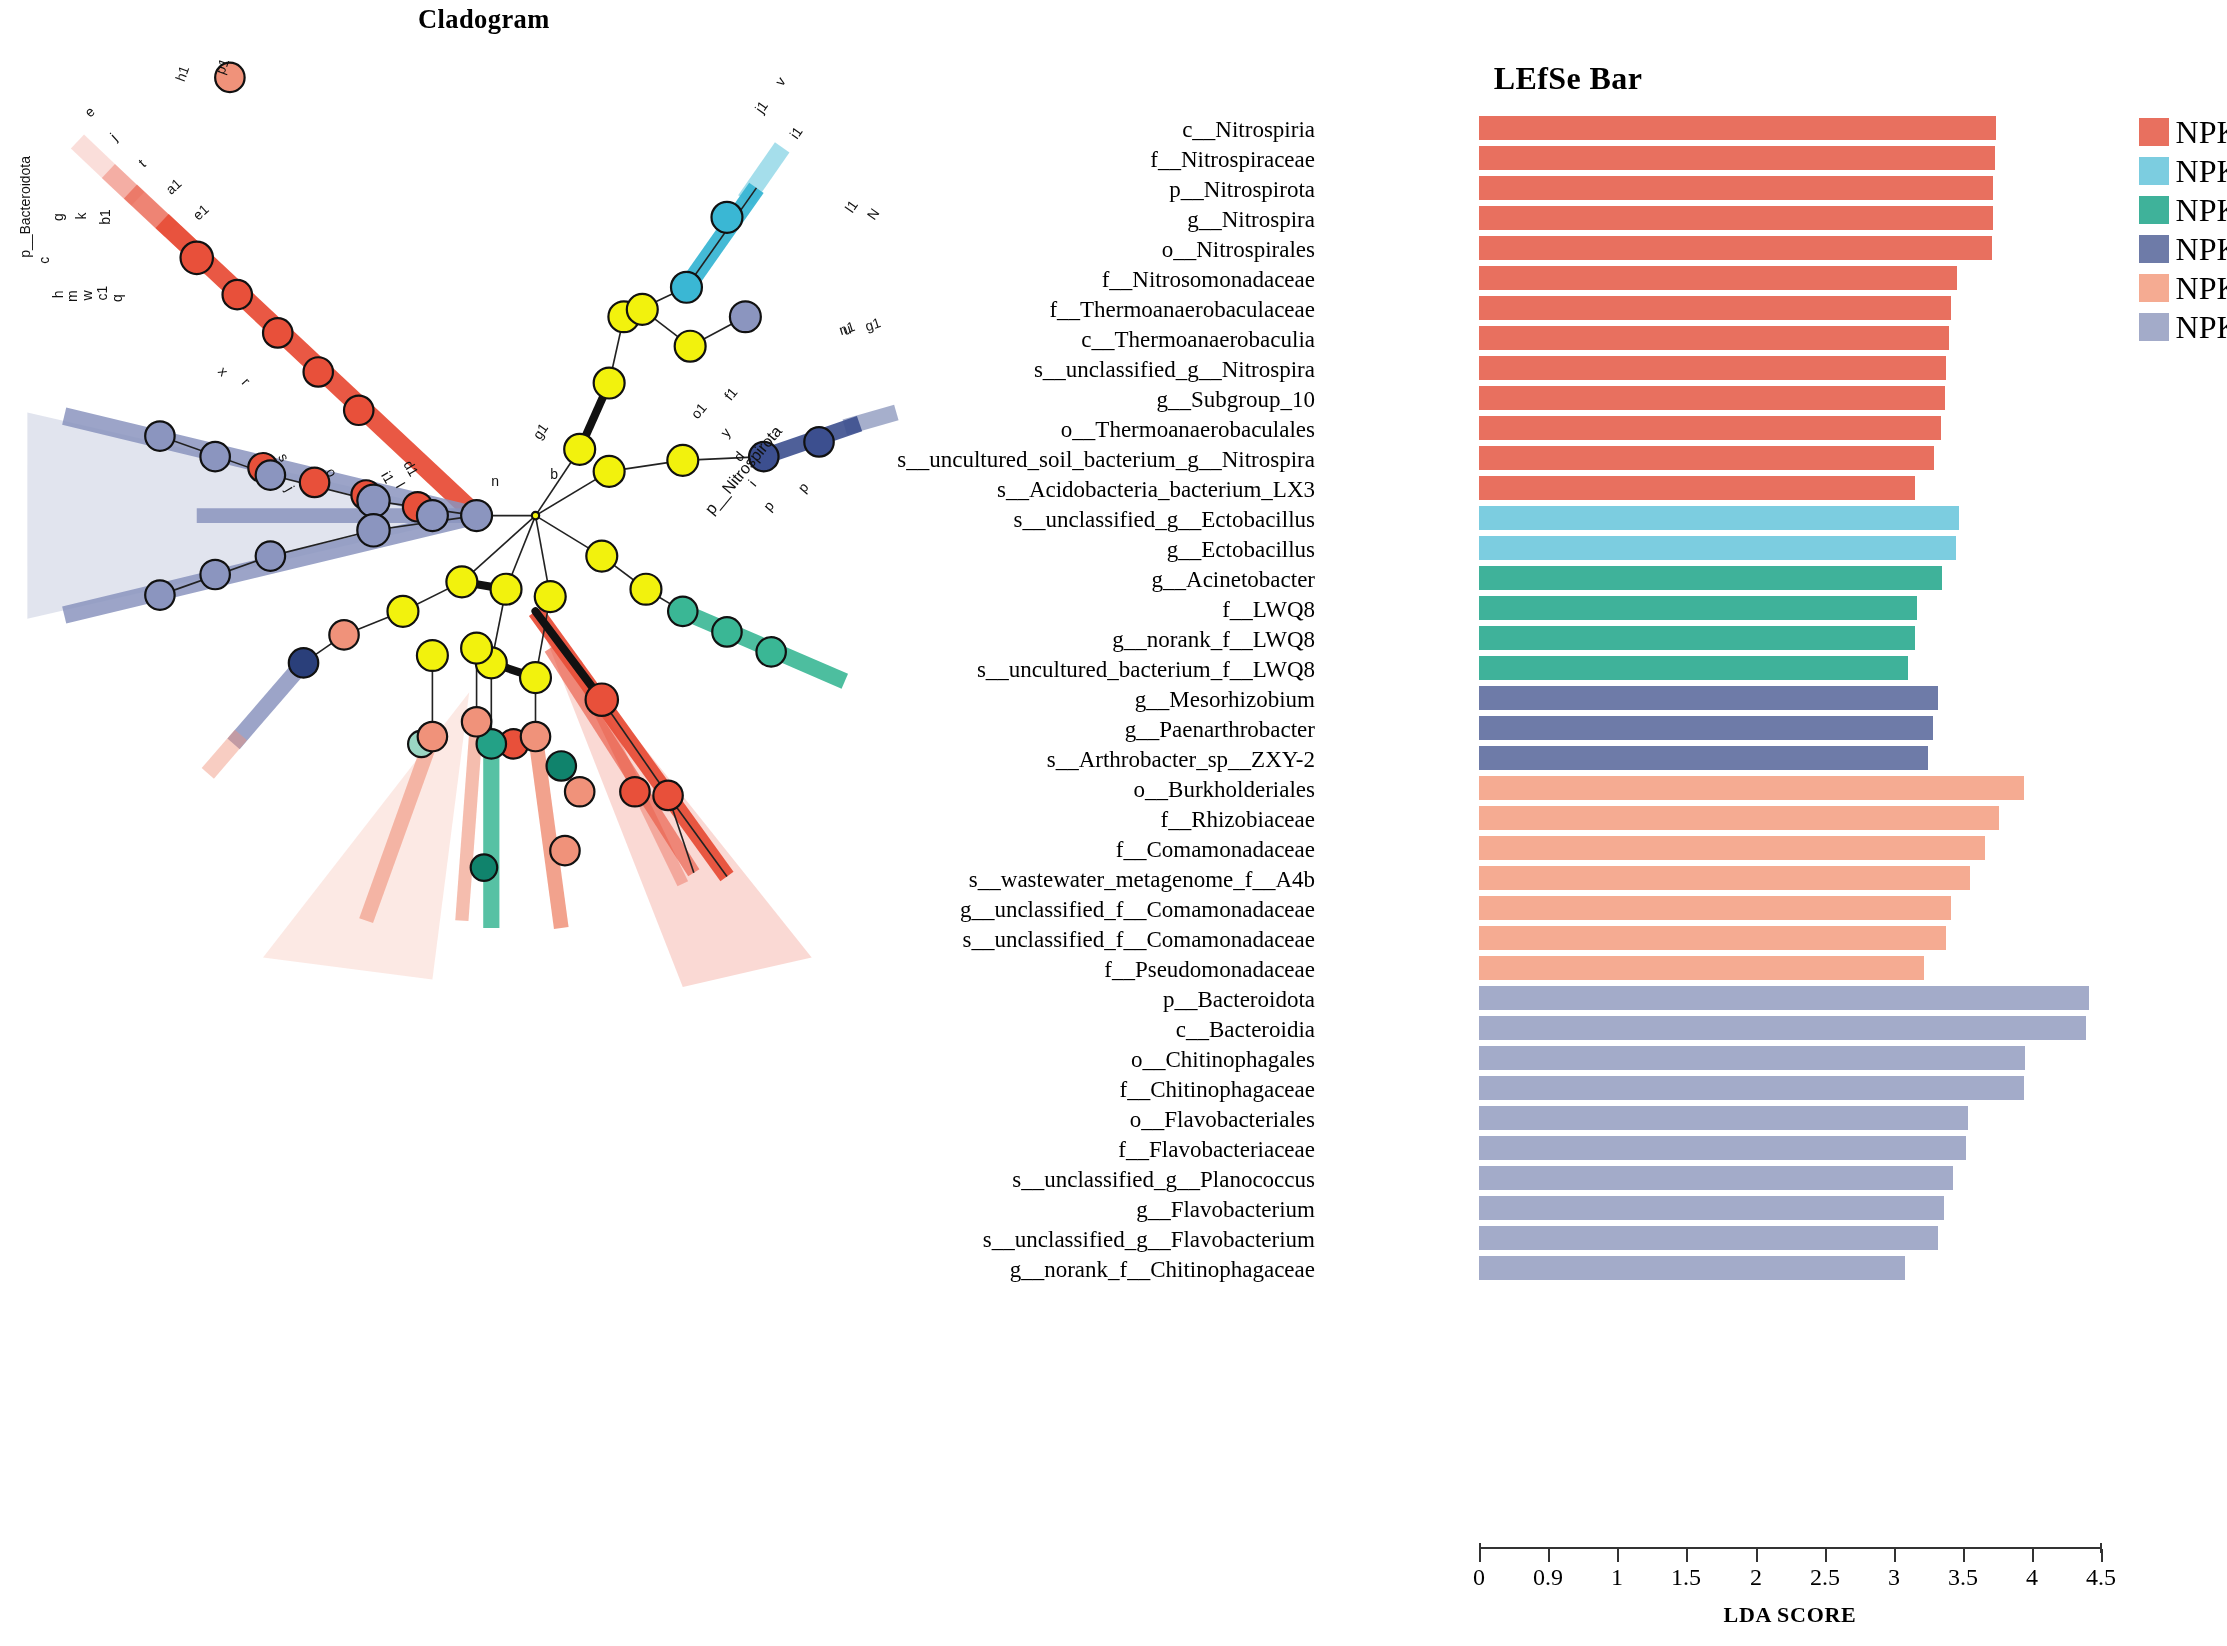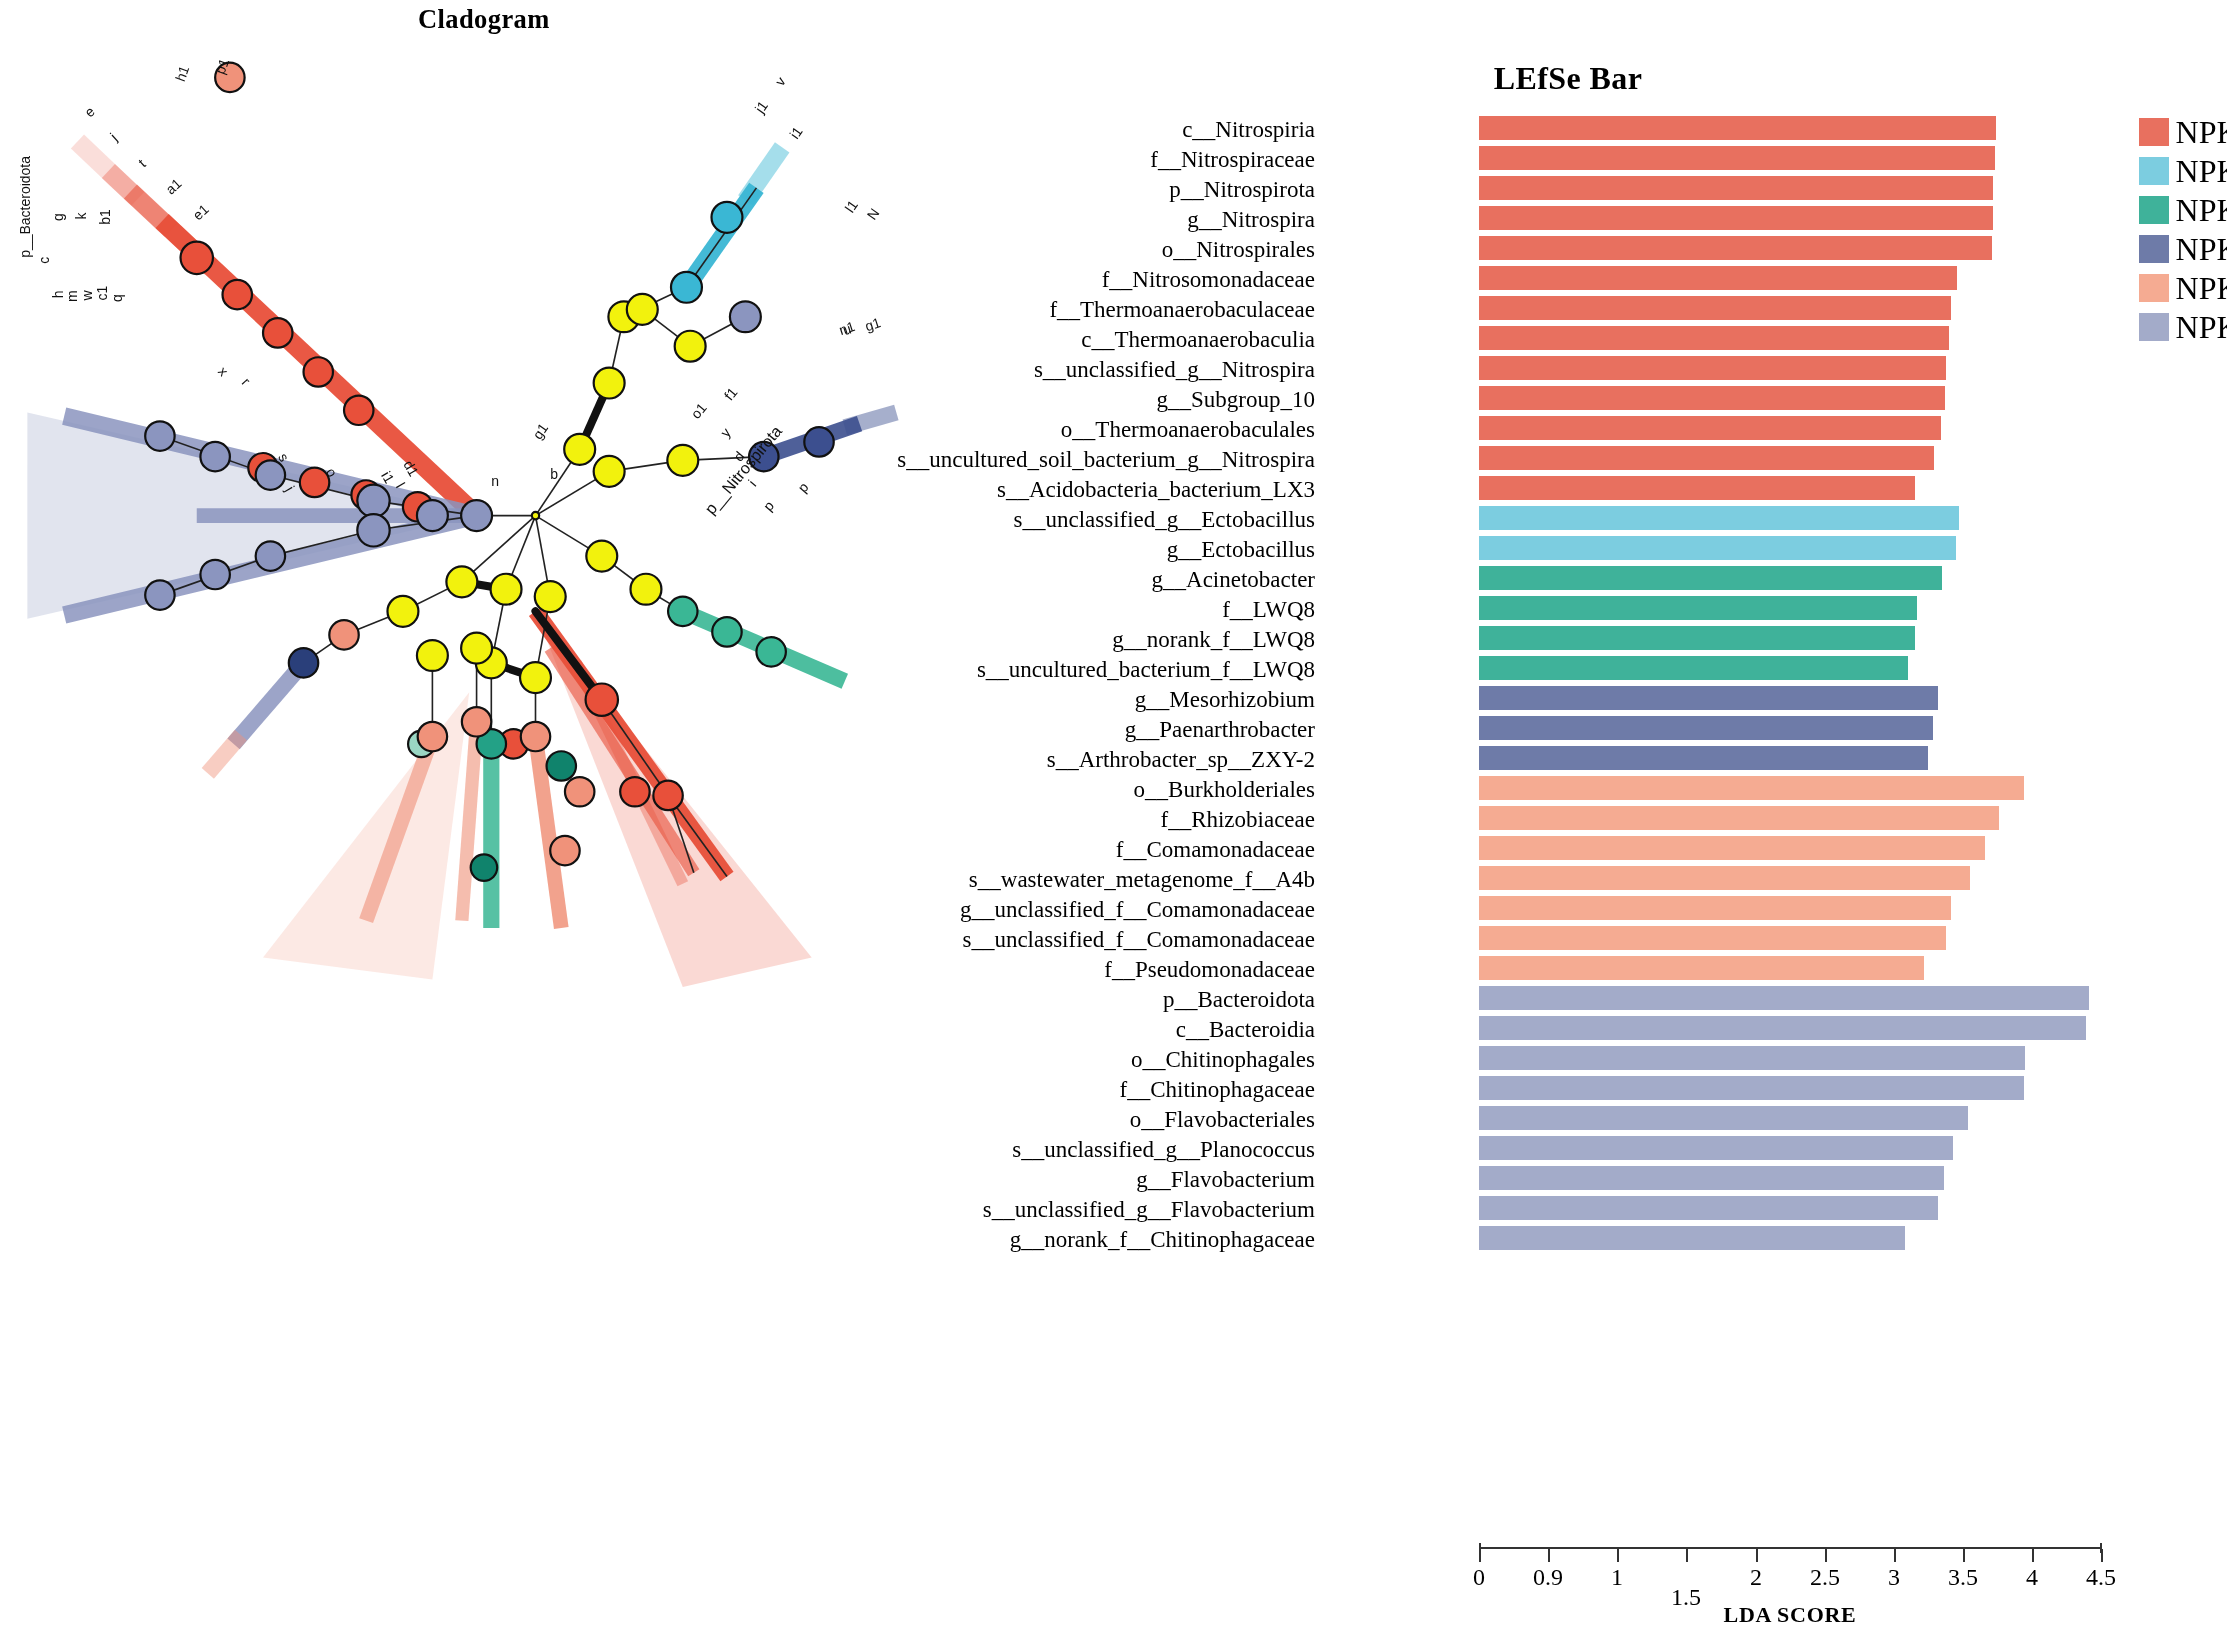--- a/index.html
+++ b/index.html
@@ -403,20 +403,24 @@
       </div>
       <div class="row">
         <div class="rowlabel">f__Chitinophagaceae</div>
         <div class="bar" style="width: 545px; background: rgb(163, 171, 201);"></div>
       </div>
       <div class="row">
         <div class="rowlabel">o__Flavobacteriales</div>
         <div class="bar" style="width: 489px; background: rgb(163, 171, 201);"></div>
       </div>
       <div class="row">
+        <div class="rowlabel">f__Flavobacteriaceae</div>
+        <div class="bar" style="width: 487px; background: rgb(163, 171, 201);"></div>
+      </div>
+      <div class="row">
         <div class="rowlabel">s__unclassified_g__Planococcus</div>
         <div class="bar" style="width: 474px; background: rgb(163, 171, 201);"></div>
       </div>
       <div class="row">
         <div class="rowlabel">g__Flavobacterium</div>
         <div class="bar" style="width: 465px; background: rgb(163, 171, 201);"></div>
       </div>
       <div class="row">
         <div class="rowlabel">s__unclassified_g__Flavobacterium</div>
         <div class="bar" style="width: 459px; background: rgb(163, 171, 201);"></div>
@@ -431,21 +435,21 @@
   <div id="axis-endcapL"></div>
   <div id="axis-endcapR"></div>
   <div id="ticks">
       <div class="tick" style="left: 455px;"></div>
       <div class="ticklabel" style="left: 455px;">0</div>
       <div class="tick" style="left: 524px;"></div>
       <div class="ticklabel" style="left: 524px;">0.9</div>
       <div class="tick" style="left: 593px;"></div>
       <div class="ticklabel" style="left: 593px;">1</div>
       <div class="tick" style="left: 662px;"></div>
-      <div class="ticklabel" style="left: 662px; margin-top: 20px;">1.5</div>
+      <div class="ticklabel" style="left: 662px;">1.5</div>
       <div class="tick" style="left: 732px;"></div>
       <div class="ticklabel" style="left: 732px;">2</div>
       <div class="tick" style="left: 801px;"></div>
       <div class="ticklabel" style="left: 801px;">2.5</div>
       <div class="tick" style="left: 870px;"></div>
       <div class="ticklabel" style="left: 870px;">3</div>
       <div class="tick" style="left: 939px;"></div>
       <div class="ticklabel" style="left: 939px;">3.5</div>
       <div class="tick" style="left: 1008px;"></div>
       <div class="ticklabel" style="left: 1008px;">4</div>

